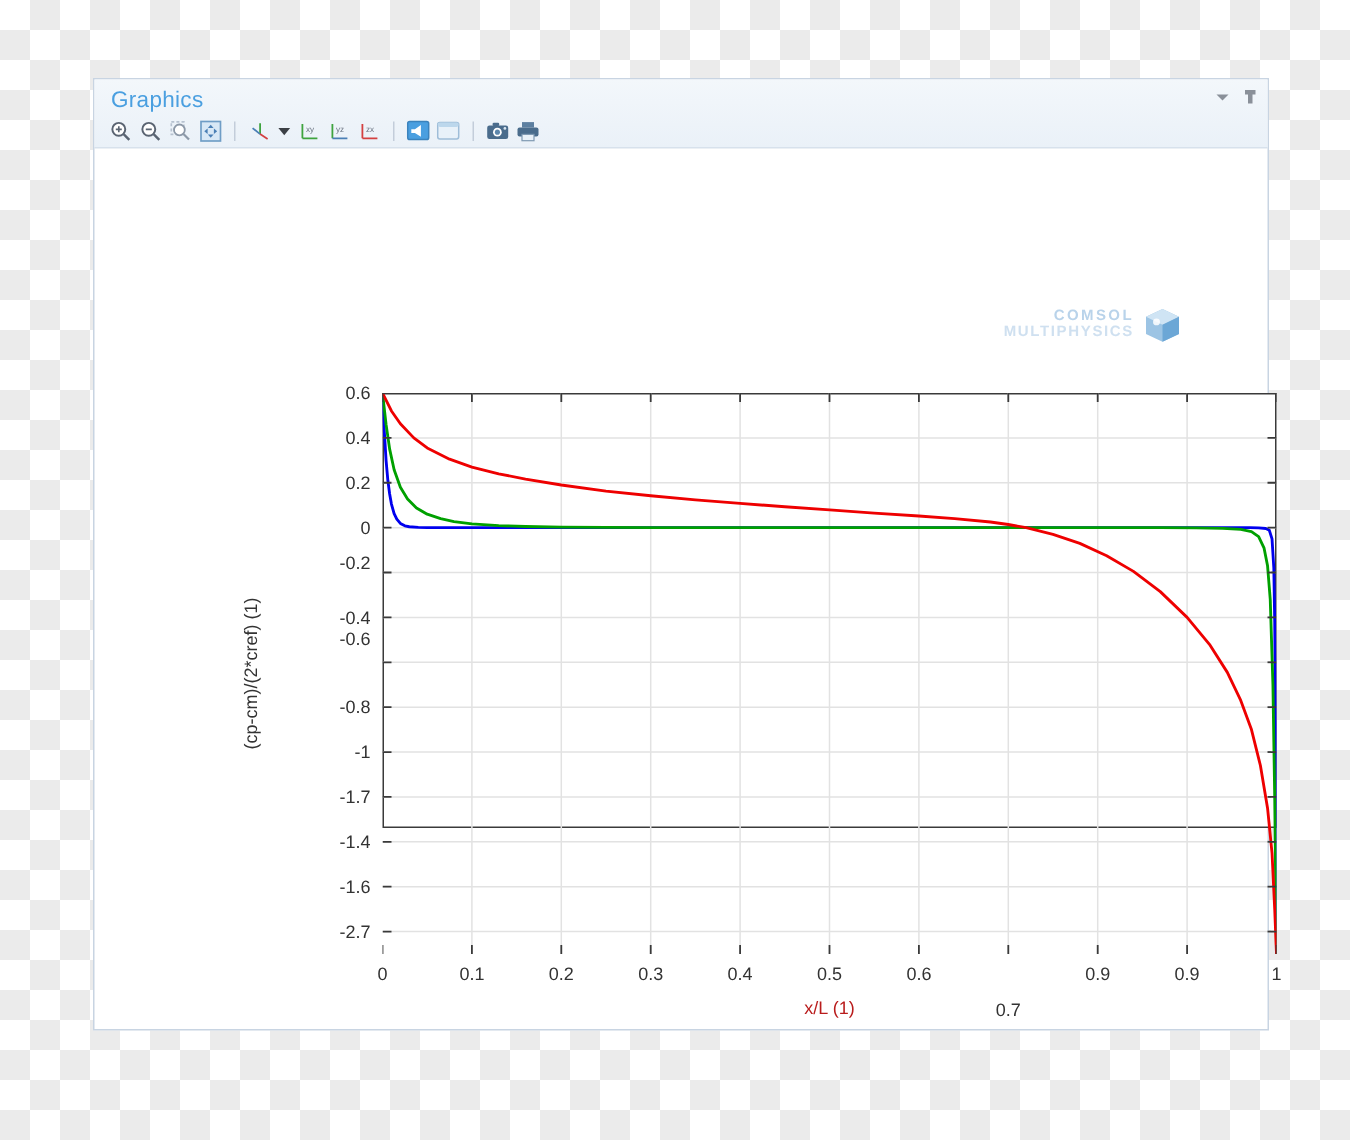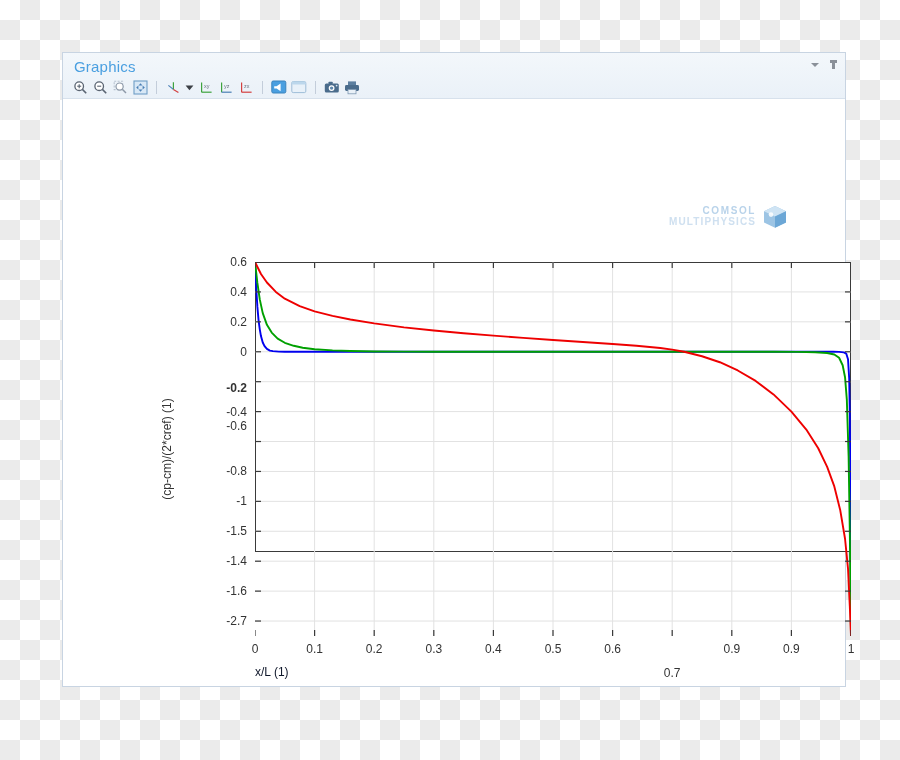--- a/index.html
+++ b/index.html
@@ -192,23 +192,23 @@
     color: #333;
     transform: rotate(-90deg) translateX(-50%);
     transform-origin: left top;
     white-space: nowrap;
   }
   #xlabel {
     position: absolute;
     left: 0;
     top: 403px;
     width: 596px;
-    text-align: left;
+    text-align: center;
     font-size: 12px;
-    color: #0f172a;
+    color: #b91c1c;
   }
 </style>
 </head>
 <body>
 
 <div id="graphics-window">
 
   <div id="graphics-header">
     <div id="graphics-title">Graphics</div>
 
@@ -427,26 +427,26 @@
           <line x1="596" y1="329.12000000000006" x2="590" y2="329.12000000000006" stroke="#3a3a3a" stroke-width="1.2"></line>
           <line x1="0" y1="359.03999999999996" x2="6" y2="359.03999999999996" stroke="#3a3a3a" stroke-width="1.2"></line>
           <line x1="596" y1="359.03999999999996" x2="590" y2="359.03999999999996" stroke="#3a3a3a" stroke-width="1.2"></line>
         </svg>
 
       <div id="ytick-labels">
           <div class="ytick-label" style="top: 0px;">0.6</div>
           <div class="ytick-label" style="top: 29.92px;">0.4</div>
           <div class="ytick-label" style="top: 59.84px;">0.2</div>
           <div class="ytick-label" style="top: 89.76px;">0</div>
-          <div class="ytick-label" style="top: 126px; font-weight: bold;">-0.2</div>
+          <div class="ytick-label" style="top: 113px;">-0.2</div>
           <div class="ytick-label" style="top: 149.6px;">-0.4</div>
           <div class="ytick-label" style="top: 164px;">-0.6</div>
           <div class="ytick-label" style="top: 209.44px;">-0.8</div>
           <div class="ytick-label" style="top: 239.36px;">-1</div>
-          <div class="ytick-label" style="top: 269.28px;">-1.5</div>
+          <div class="ytick-label" style="top: 269.28px;">-1.7</div>
           <div class="ytick-label" style="top: 299.2px;">-1.4</div>
           <div class="ytick-label" style="top: 329.12px;">-1.6</div>
           <div class="ytick-label" style="top: 359.04px;">-2.7</div>
         </div>
       <div id="xtick-labels">
           <div class="xtick-label" style="left: 0px;">0</div>
           <div class="xtick-label" style="left: 59.6px;">0.1</div>
           <div class="xtick-label" style="left: 119.2px;">0.2</div>
           <div class="xtick-label" style="left: 178.8px;">0.3</div>
           <div class="xtick-label" style="left: 238.4px;">0.4</div>

